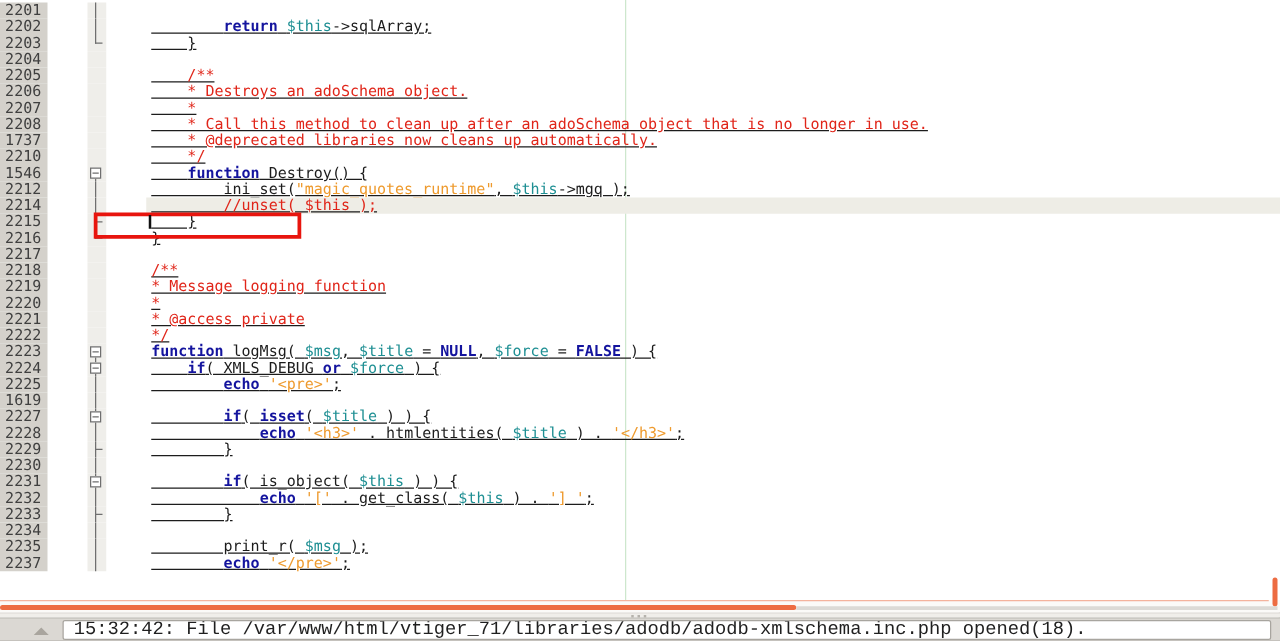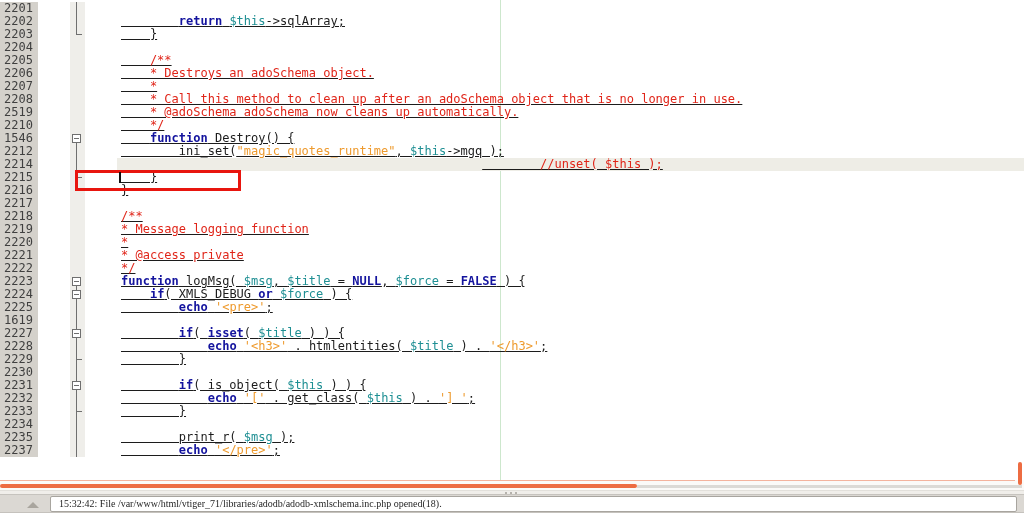--- a/index.html
+++ b/index.html
@@ -14,21 +14,21 @@
           border-right:1px solid #bab7b2;font-family:"DejaVu Sans Mono",monospace;}
   
   .editor{position:absolute;left:0;top:0;width:1024px;height:483px;overflow:hidden;background:#fff;}
   .longline{position:absolute;left:500px;top:0;width:1px;height:483px;background:var(--long-line-marker);z-index:0;}
   #code-rows{position:relative;z-index:1;padding-top:2px;}
   .row{display:flex;height:13px;line-height:13px;font-size:12px;white-space:pre;gap:32px;}
   .ln{flex:0 0 38px;width:38px;text-align:right;padding-right:5px;background:var(--gutter-bg);
       color:var(--line-number);}
   .fold{flex:0 0 15px;width:15px;position:relative;background:var(--fold-bg);}
   .code{flex:1;padding-left:4px;color:var(--plain);text-decoration:underline;}
-  .row.caretline .code{background:var(--caret-line-bg);text-align:center;}
+  .row.caretline .code{background:var(--caret-line-bg);}
   .seg-k{color:var(--keyword);font-weight:bold;}
   .seg-v{color:var(--variable);}
   .seg-s{color:var(--string);}
   .seg-c{color:var(--comment);}
   .seg-p{color:var(--plain);}
   
   .fv{position:absolute;left:6px;width:1px;background:#6f6f6f;}
   .fbox{position:absolute;left:2px;top:2px;width:9px;height:9px;background:#fff;border:1px solid #6f6f6f;}
   .fbox:after{content:"";position:absolute;left:1px;top:3px;width:5px;height:1px;background:#6f6f6f;}
   .fdash{position:absolute;left:6px;top:6px;width:6px;height:1px;background:#6f6f6f;}
@@ -47,41 +47,41 @@
   .grip{position:absolute;top:1px;width:2px;height:3px;background:#b5b2ac;}
   .grip.g1{left:505px;}.grip.g2{left:510px;}.grip.g3{left:515px;}
   
   .statusbar{position:absolute;left:0;top:494px;width:1024px;height:19px;background:var(--statusbar-bg);
              border-top:1px solid #c6c3be;}
   .expander{position:absolute;left:27px;top:7px;width:0;height:0;
             border-left:6px solid transparent;border-right:6px solid transparent;
             border-bottom:6px solid #a9a59e;}
   .status-entry{position:absolute;left:50px;top:1px;right:7px;height:16px;background:#fff;
                 border:1px solid #a8a59f;border-radius:2px;
-                font-family:Liberation Serif, serif;font-size:10px;line-height:14px;
+                font-family:Liberation Mono, monospace;font-size:15px;line-height:14px;
                 color:#1f1f1f;padding:0 8px;overflow:hidden;white-space:nowrap;}
   .bottom-edge{position:absolute;left:0;bottom:0;width:1024px;height:1px;background:#c5c2bd;}
 </style>
 </head>
 <body>
 
 <div class="window">
 
   <div class="editor">
     <div class="longline"></div>
     <div id="code-rows">
         <div class="row"><span class="ln">2201</span><span class="fold"><i class="fv" style="top:0;bottom:0"></i></span><span class="code"></span></div>
         <div class="row"><span class="ln">2202</span><span class="fold"><i class="fv" style="top:0;bottom:0"></i></span><span class="code"><span class="seg-p">        </span><span class="seg-k">return</span><span class="seg-p"> </span><span class="seg-v">$this</span><span class="seg-p">-&gt;sqlArray;</span></span></div>
         <div class="row"><span class="ln">2203</span><span class="fold"><i class="fv" style="top:0;height:7px"></i><i class="fdash"></i></span><span class="code"><span class="seg-p">    }</span></span></div>
         <div class="row"><span class="ln">2204</span><span class="fold"></span><span class="code"></span></div>
         <div class="row"><span class="ln">2205</span><span class="fold"></span><span class="code"><span class="seg-c">    /**</span></span></div>
         <div class="row"><span class="ln">2206</span><span class="fold"></span><span class="code"><span class="seg-c">    * Destroys an adoSchema object.</span></span></div>
         <div class="row"><span class="ln">2207</span><span class="fold"></span><span class="code"><span class="seg-c">    *</span></span></div>
         <div class="row"><span class="ln">2208</span><span class="fold"></span><span class="code"><span class="seg-c">    * Call this method to clean up after an adoSchema object that is no longer in use.</span></span></div>
-        <div class="row"><span class="ln">2519</span><span class="fold"></span><span class="code"><span class="seg-c">    * @adoSchema adoSchema now cleans up automatically.</span></span></div>
+        <div class="row"><span class="ln">1737</span><span class="fold"></span><span class="code"><span class="seg-c">    * @deprecated libraries now cleans up automatically.</span></span></div>
         <div class="row"><span class="ln">2210</span><span class="fold"></span><span class="code"><span class="seg-c">    */</span></span></div>
         <div class="row"><span class="ln">1546</span><span class="fold"><i class="fbox"></i><i class="fv" style="top:11px;bottom:0"></i></span><span class="code"><span class="seg-p">    </span><span class="seg-k">function</span><span class="seg-p"> Destroy() {</span></span></div>
         <div class="row"><span class="ln">2212</span><span class="fold"><i class="fv" style="top:0;bottom:0"></i></span><span class="code"><span class="seg-p">        ini_set(</span><span class="seg-s">"magic_quotes_runtime"</span><span class="seg-p">, </span><span class="seg-v">$this</span><span class="seg-p">-&gt;mgq );</span></span></div>
         <div class="row caretline"><span class="ln">2214</span><span class="fold"><i class="fv" style="top:0;bottom:0"></i></span><span class="code"><span class="seg-c">        //unset( $this );</span></span></div>
         <div class="row"><span class="ln">2215</span><span class="fold"><i class="fv" style="top:0;bottom:0"></i><i class="fdash"></i></span><span class="code"><span class="seg-p">    }</span></span></div>
         <div class="row"><span class="ln">2216</span><span class="fold"><i class="fv" style="top:0;height:7px"></i><i class="fdash"></i></span><span class="code"><span class="seg-p">}</span></span></div>
         <div class="row"><span class="ln">2217</span><span class="fold"></span><span class="code"></span></div>
         <div class="row"><span class="ln">2218</span><span class="fold"></span><span class="code"><span class="seg-c">/**</span></span></div>
         <div class="row"><span class="ln">2219</span><span class="fold"></span><span class="code"><span class="seg-c">* Message logging function</span></span></div>
         <div class="row"><span class="ln">2220</span><span class="fold"></span><span class="code"><span class="seg-c">*</span></span></div>

